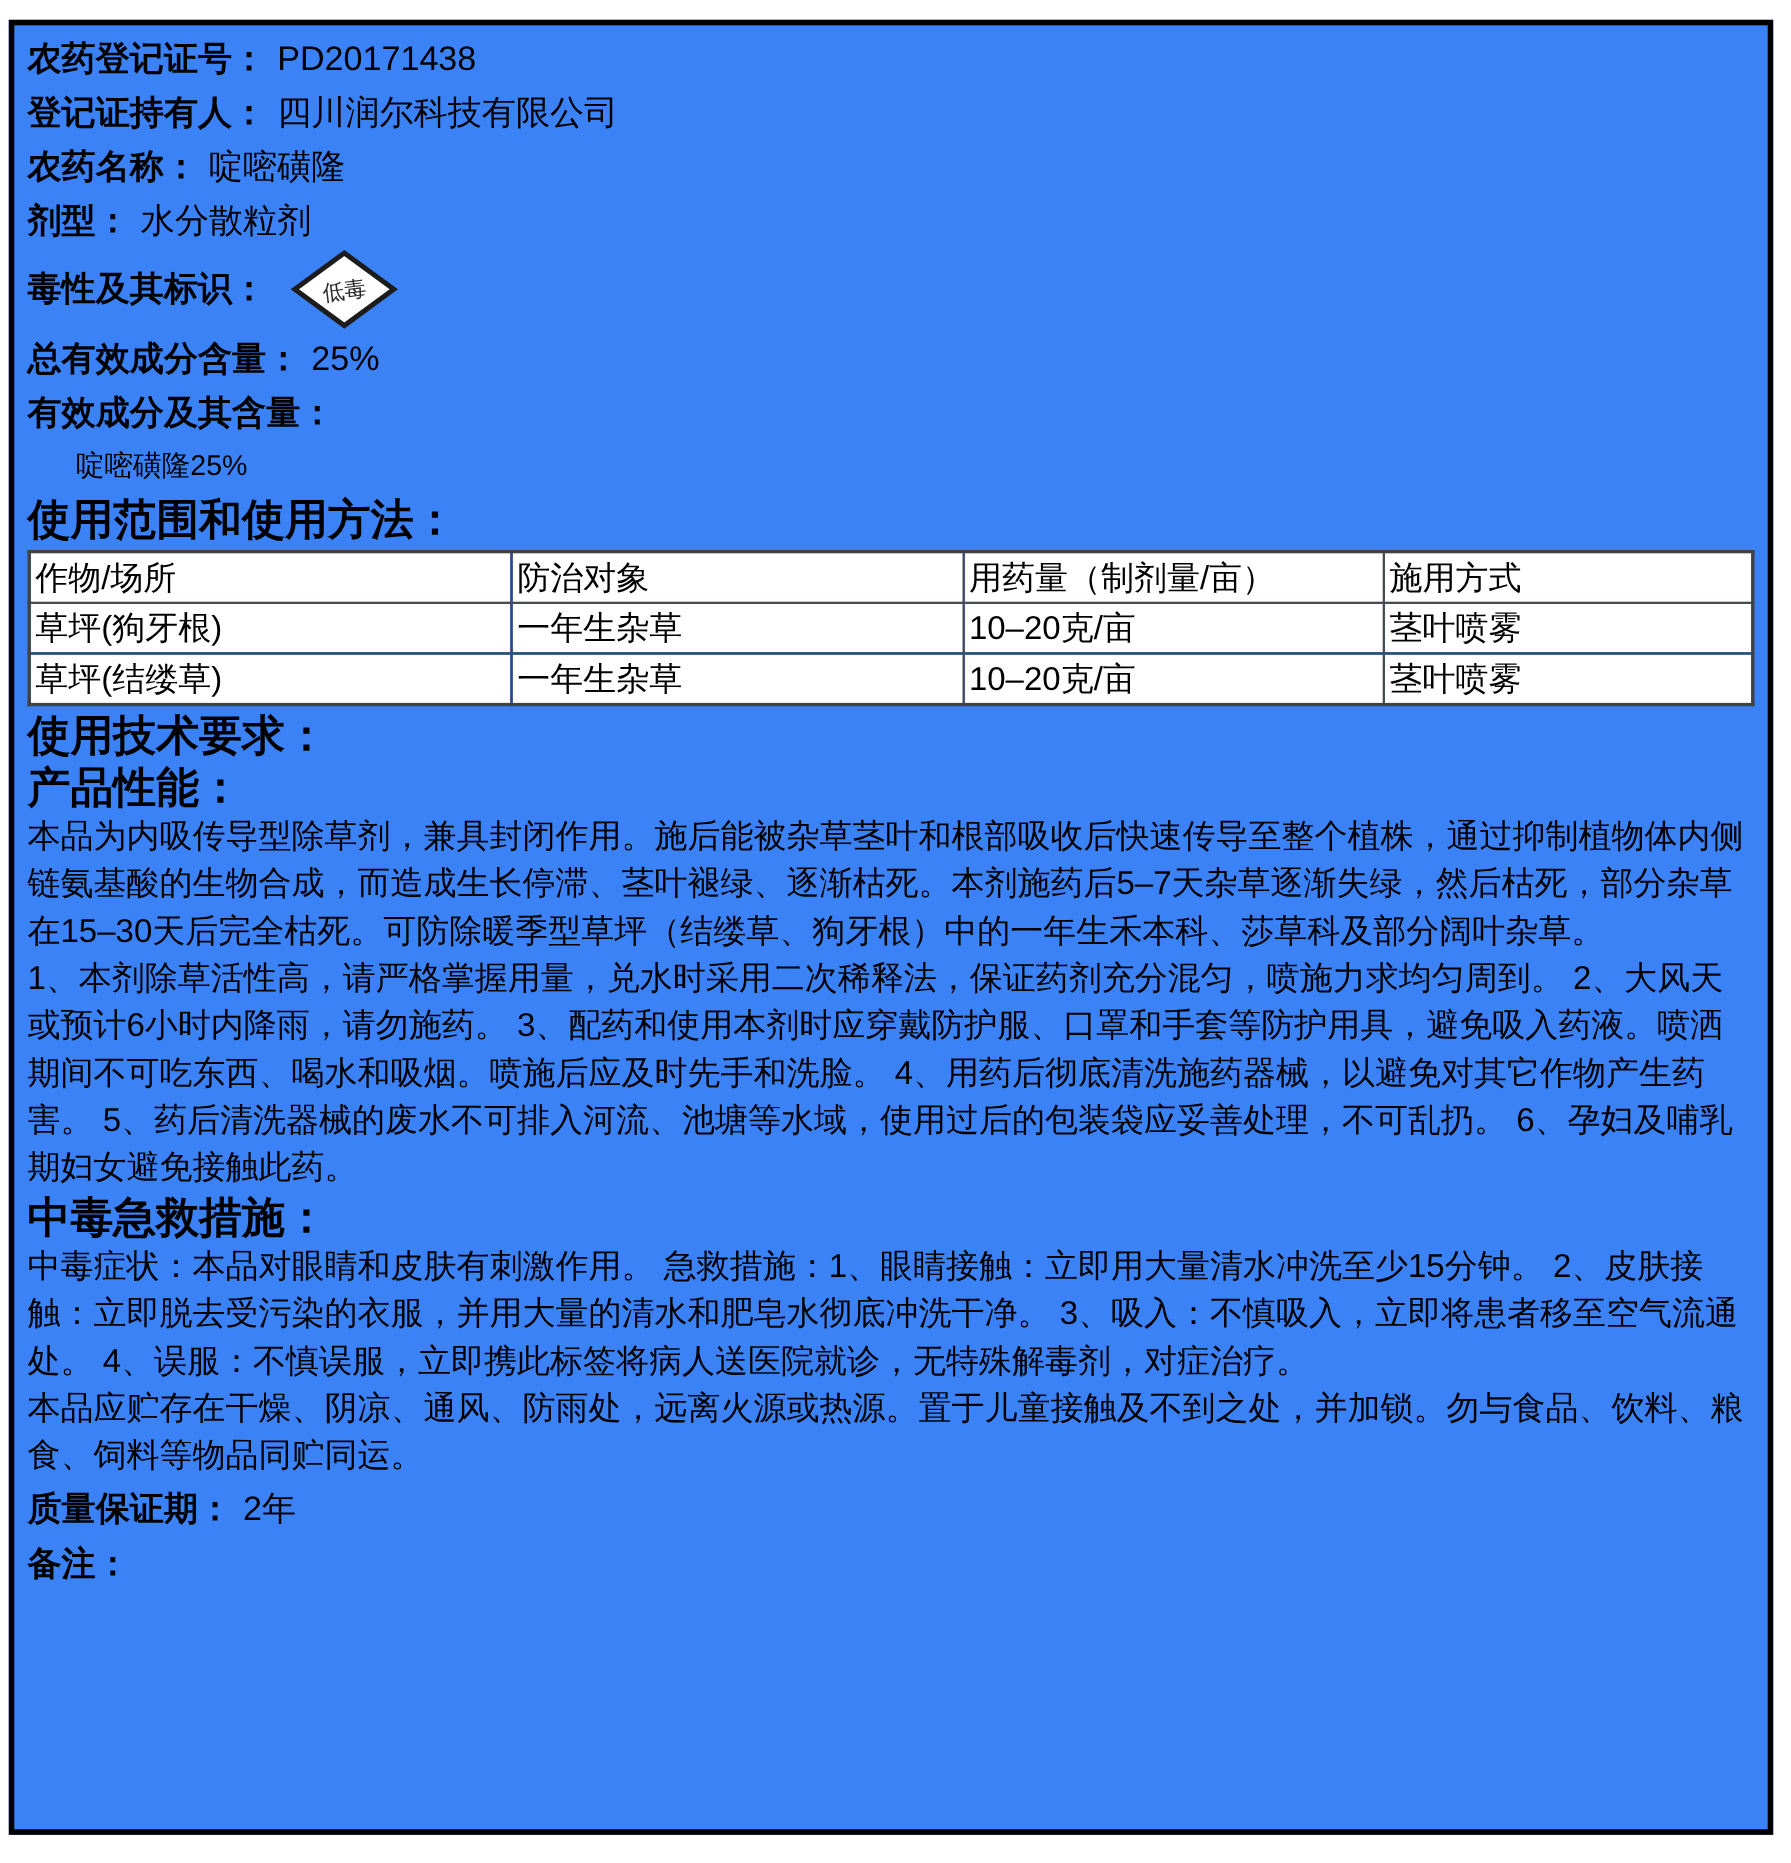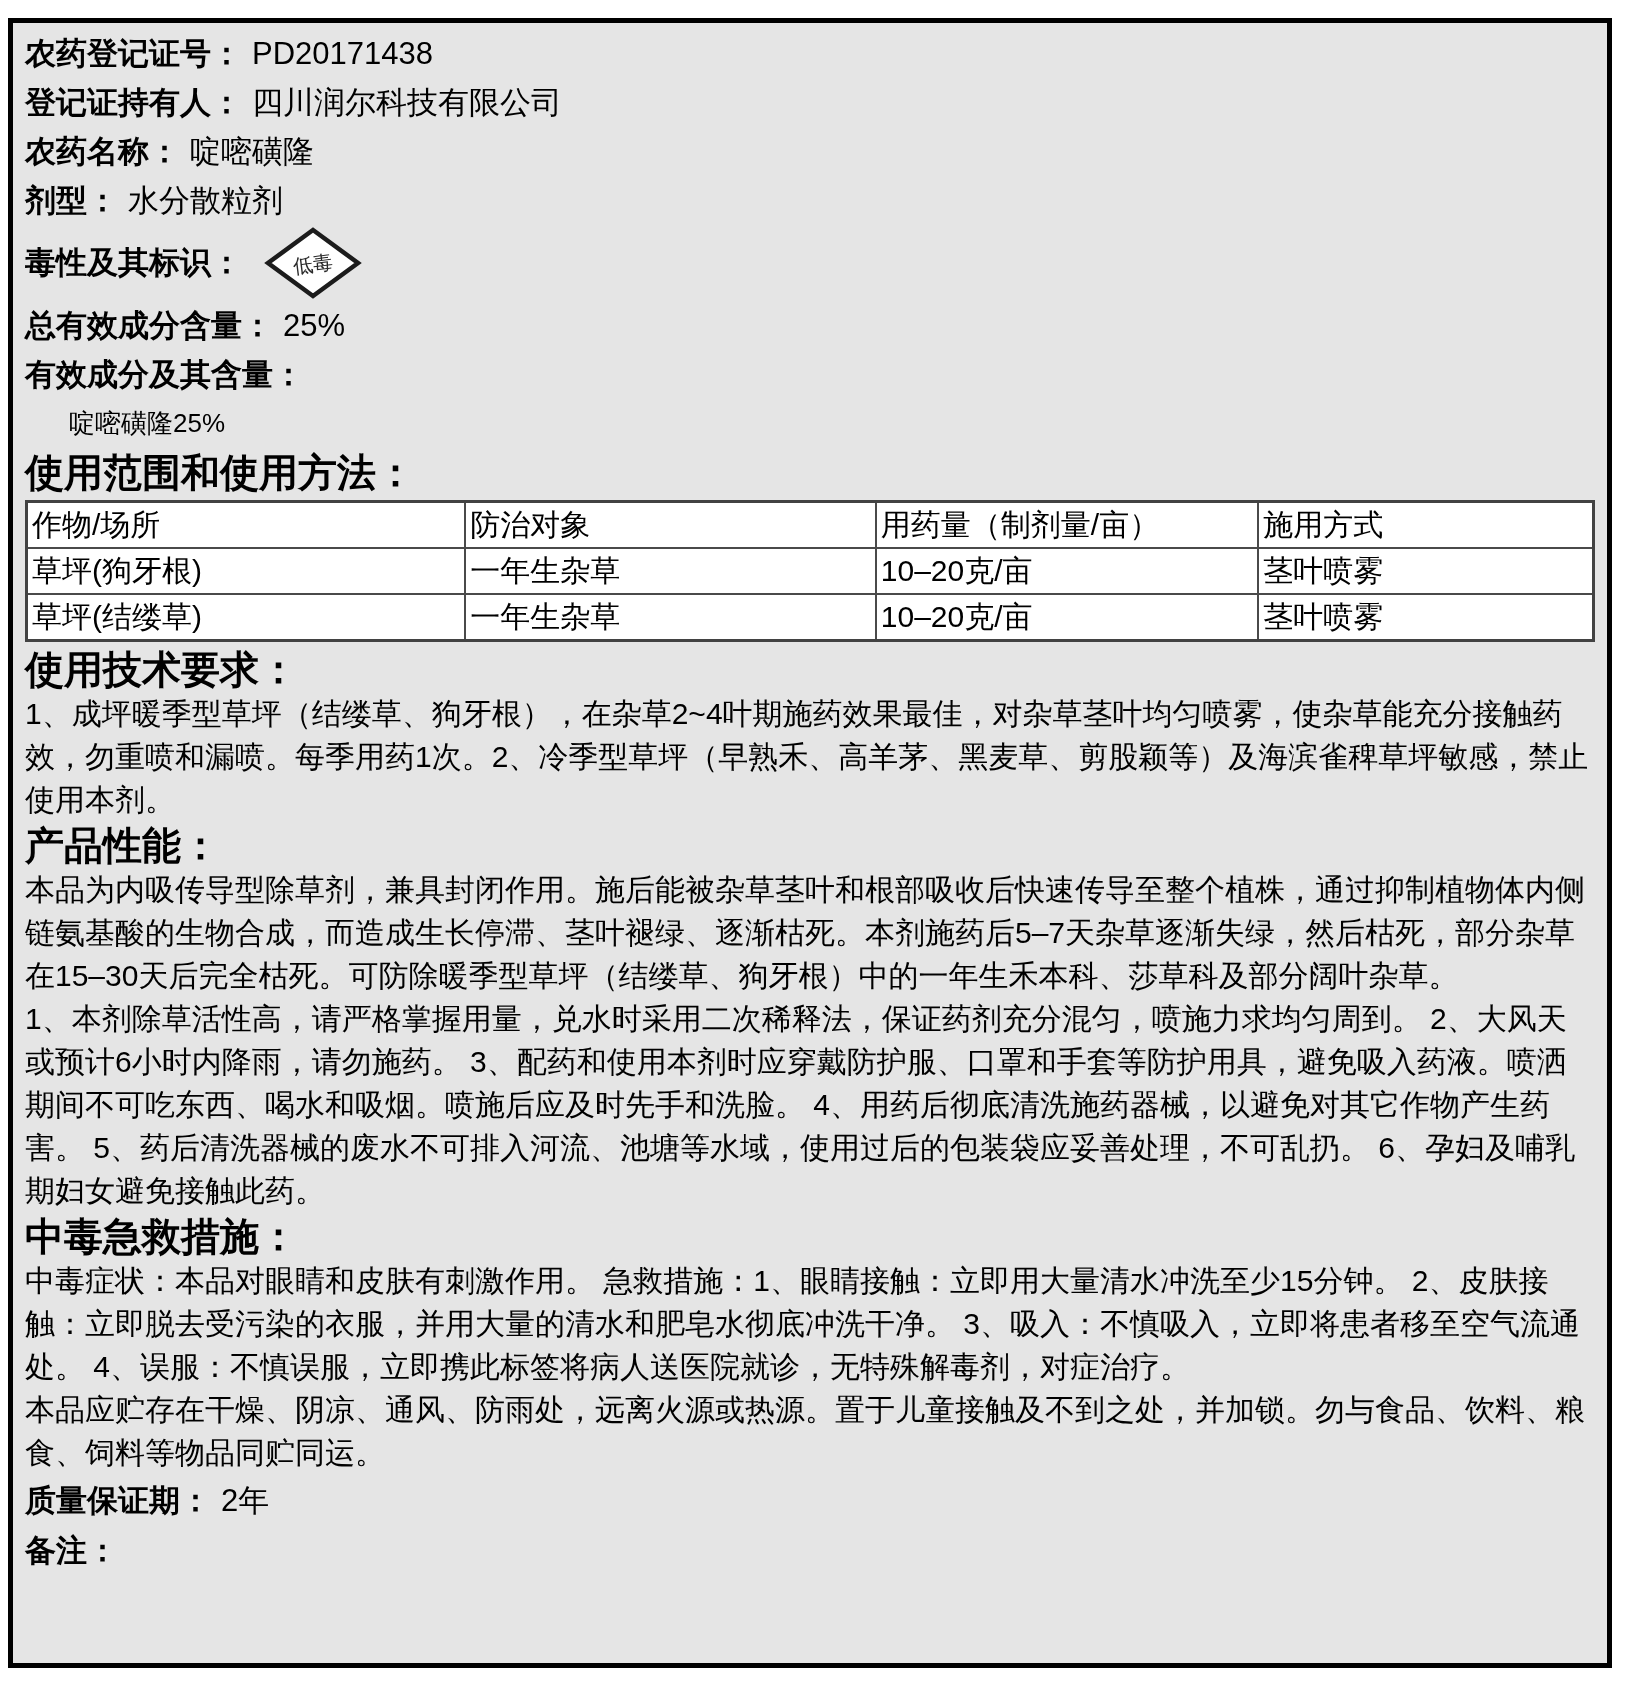--- a/index.html
+++ b/index.html
@@ -14,21 +14,21 @@
   .doc {
     position: absolute;
     left: 8px;
     top: 18px;
     width: 1604px;
     height: 1650px;
     border: 5px solid #000000;
     box-sizing: border-box;
     padding: 6px 12px 20px 12px;
     overflow: hidden;
-    background: #e5e5e5;
+    background: #3b82f6;
   }
   .field-line {
     font-size: 31px;
     line-height: 49px;
     white-space: nowrap;
   }
   .lbl { font-weight: bold; }
   .val { margin-left: 10px; font-weight: normal; }
   .tox-line {
     display: flex;
@@ -150,21 +150,20 @@
         <td>草坪(结缕草)</td>
         <td>一年生杂草</td>
         <td>10–20克/亩</td>
         <td>茎叶喷雾</td>
       </tr>
     </tbody>
   </table>
 
   <div class="section">
     <div class="section-title">使用技术要求：</div>
-    <div class="section-body">1、成坪暖季型草坪（结缕草、狗牙根），在杂草2~4叶期施药效果最佳，对杂草茎叶均匀喷雾，使杂草能充分接触药效，勿重喷和漏喷。每季用药1次。2、冷季型草坪（早熟禾、高羊茅、黑麦草、剪股颖等）及海滨雀稗草坪敏感，禁止使用本剂。</div>
   </div>
 
   <div class="section">
     <div class="section-title">产品性能：</div>
     <div class="section-body">本品为内吸传导型除草剂，兼具封闭作用。施后能被杂草茎叶和根部吸收后快速传导至整个植株，通过抑制植物体内侧链氨基酸的生物合成，而造成生长停滞、茎叶褪绿、逐渐枯死。本剂施药后5–7天杂草逐渐失绿，然后枯死，部分杂草在15–30天后完全枯死。可防除暖季型草坪（结缕草、狗牙根）中的一年生禾本科、莎草科及部分阔叶杂草。</div>
   </div>
 
   <div class="section">
     <div class="section-body">1、本剂除草活性高，请严格掌握用量，兑水时采用二次稀释法，保证药剂充分混匀，喷施力求均匀周到。 2、大风天或预计6小时内降雨，请勿施药。 3、配药和使用本剂时应穿戴防护服、口罩和手套等防护用具，避免吸入药液。喷洒期间不可吃东西、喝水和吸烟。喷施后应及时先手和洗脸。 4、用药后彻底清洗施药器械，以避免对其它作物产生药害。 5、药后清洗器械的废水不可排入河流、池塘等水域，使用过后的包装袋应妥善处理，不可乱扔。 6、孕妇及哺乳期妇女避免接触此药。</div>
   </div>

